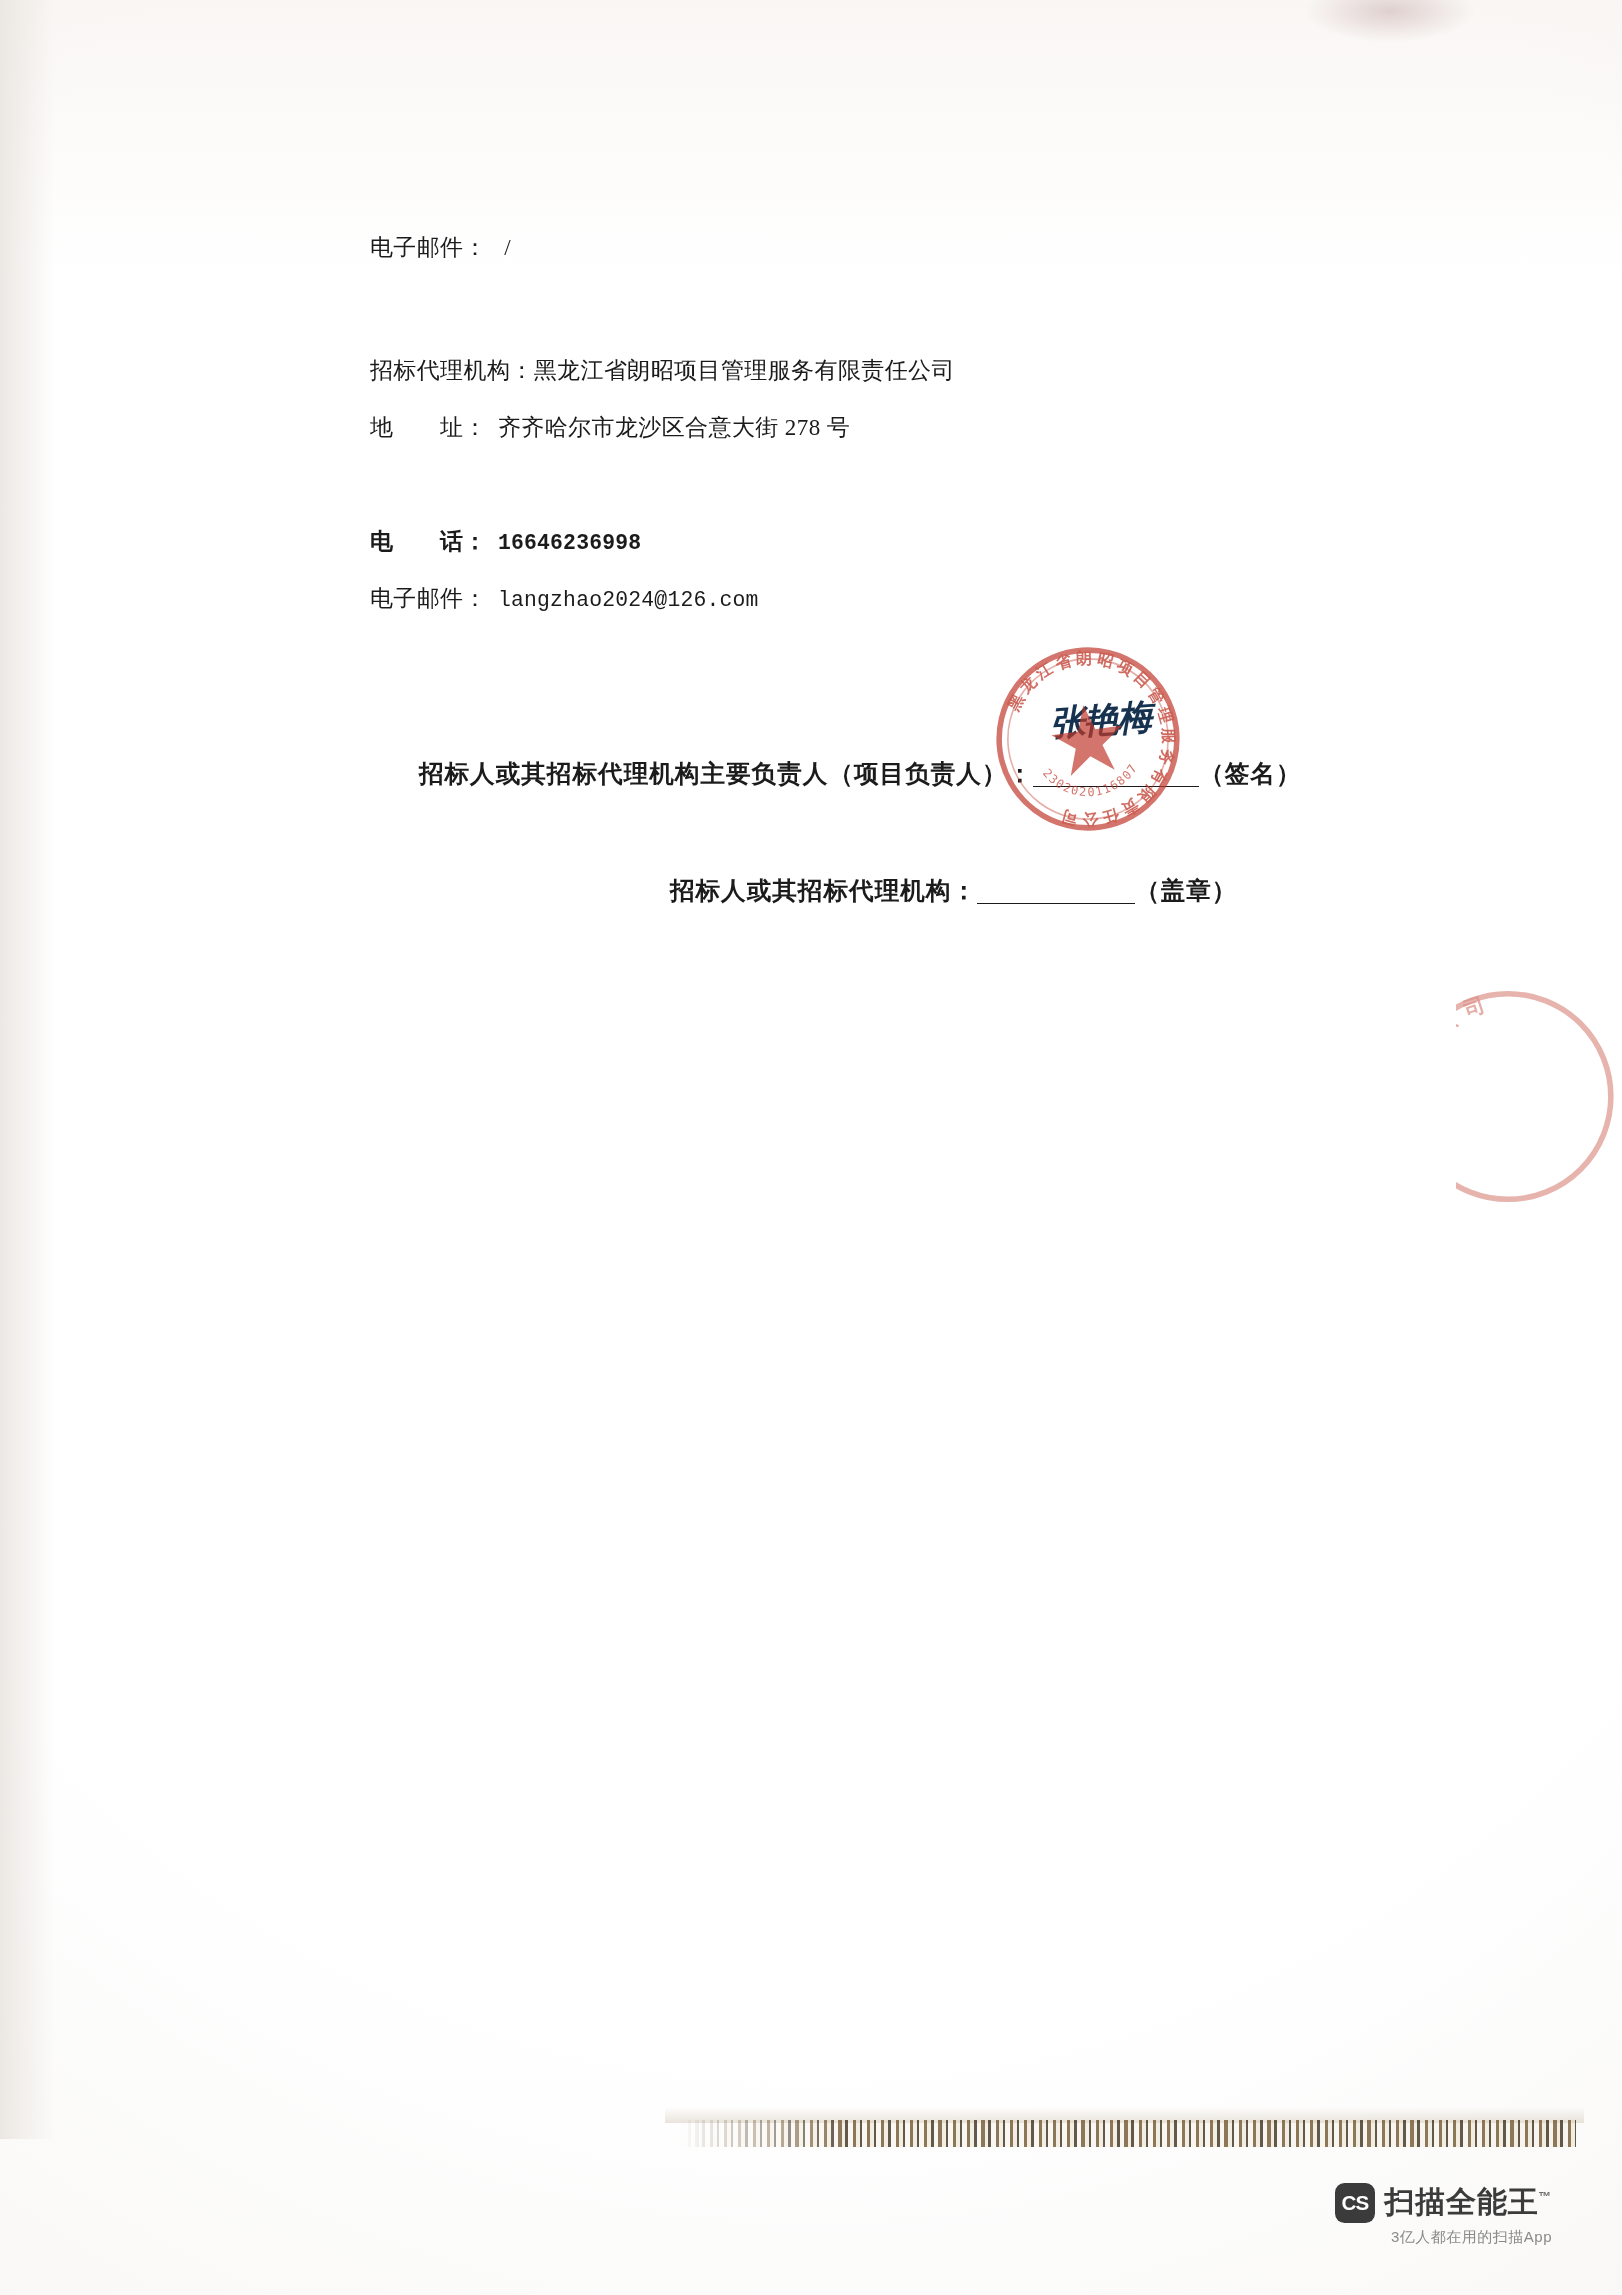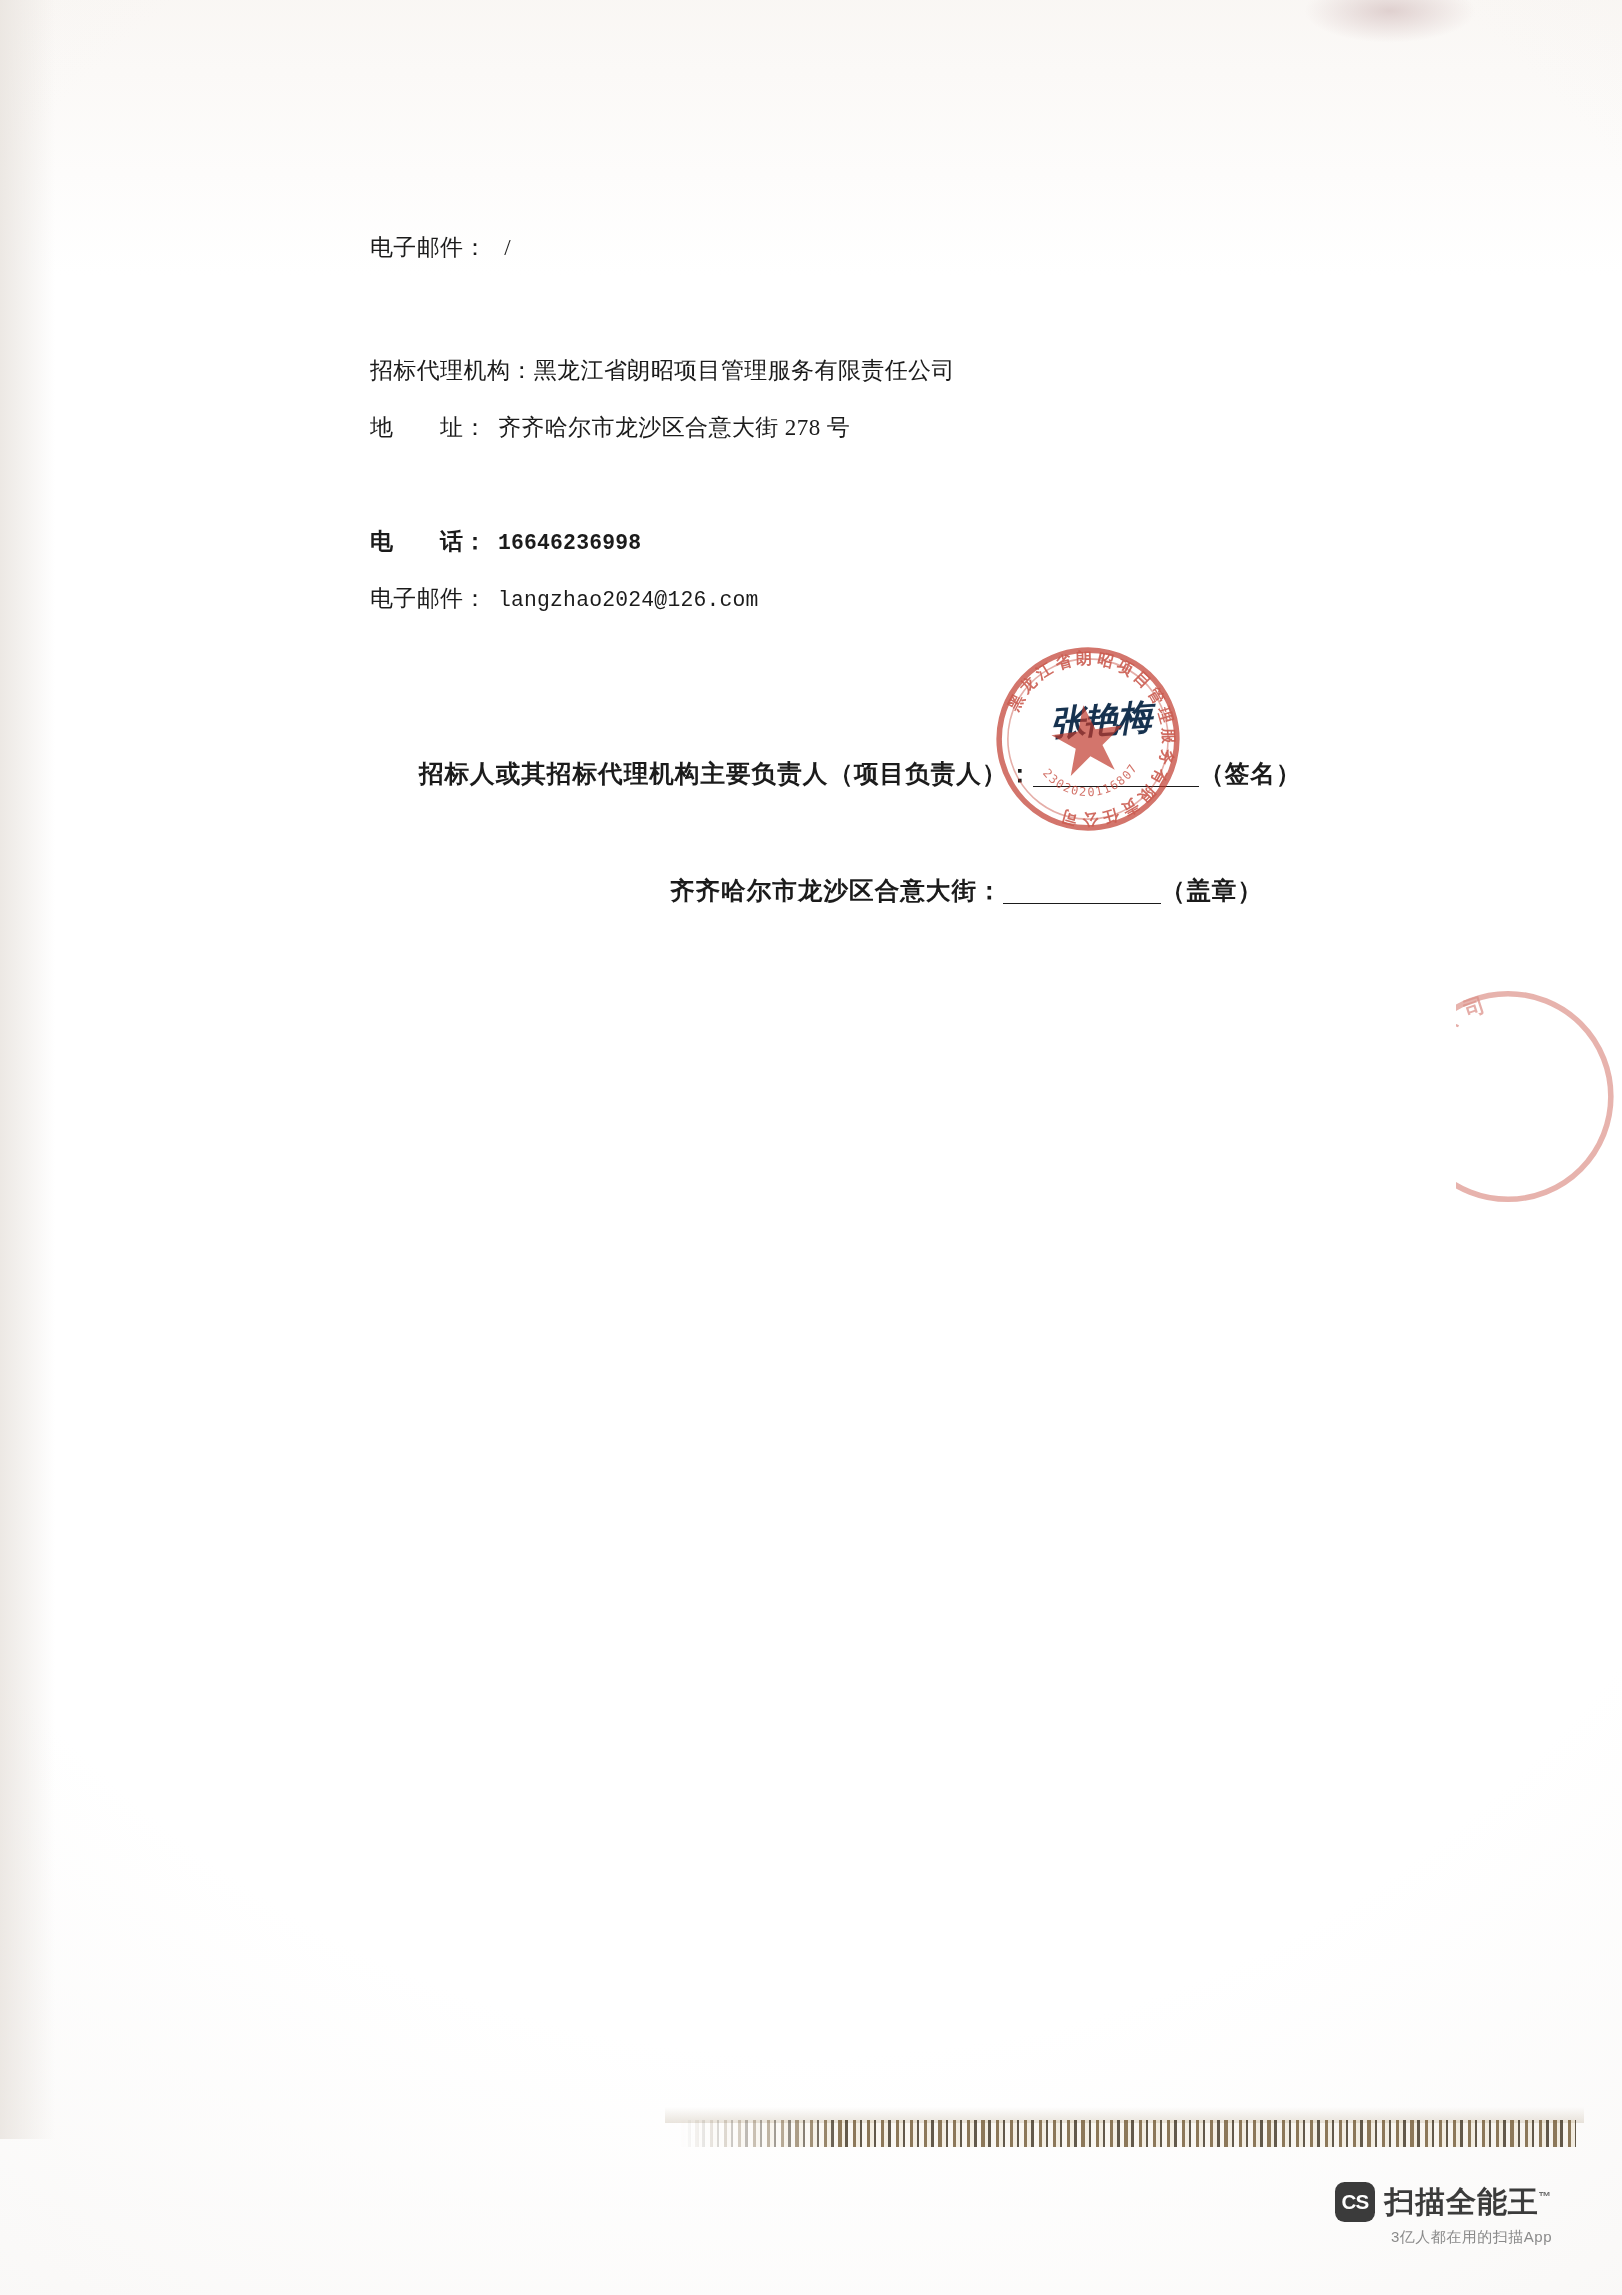--- a/index.html
+++ b/index.html
@@ -156,20 +156,21 @@
   .watermark {
     position: absolute;
     right: 70px;
     bottom: 48px;
     display: flex;
     flex-direction: column;
     align-items: flex-end;
   }
   .wm-row {
     display: flex;
+    align-items: center;
     gap: 9.5px;
   }
   .wm-badge {
     width: 40px;
     height: 40px;
     border-radius: 9.5px;
     background: #3b3b3b;
     color: #ffffff;
     font-family: "Liberation Sans", sans-serif;
     font-weight: bold;
@@ -230,21 +231,21 @@
 
     <div class="line" style="left:333px; top:557px;">
       <span>电子邮件：</span><span style="display:inline-block;width:11px;"></span><span class="mono">langzhao2024@126.com</span>
     </div>
 
     <div class="line bold-line" style="left:376px; top:729px;">
       <span>招标人或其招标代理机构主要负责人（项目负责人）：</span><span class="sig-underline"></span><span>（签名）</span>
     </div>
 
     <div class="line bold-line" style="left:627px; top:846px;">
-      <span>齐齐哈尔市龙沙区合意大街：</span><span class="sig-underline short"></span><span>（盖章）</span>
+      <span>招标人或其招标代理机构：</span><span class="sig-underline short"></span><span>（盖章）</span>
     </div>
 
   </div>
 
   <div class="handwriting">张艳梅</div>
 
   <div class="seal">
     <svg width="192" height="192" viewBox="0 0 242 242" xmlns="http://www.w3.org/2000/svg">
       <defs>
         <path id="ringpath" d="M 121,121 m -95,0 a 95,95 0 1,1 190,0 a 95,95 0 1,1 -190,0"></path>

